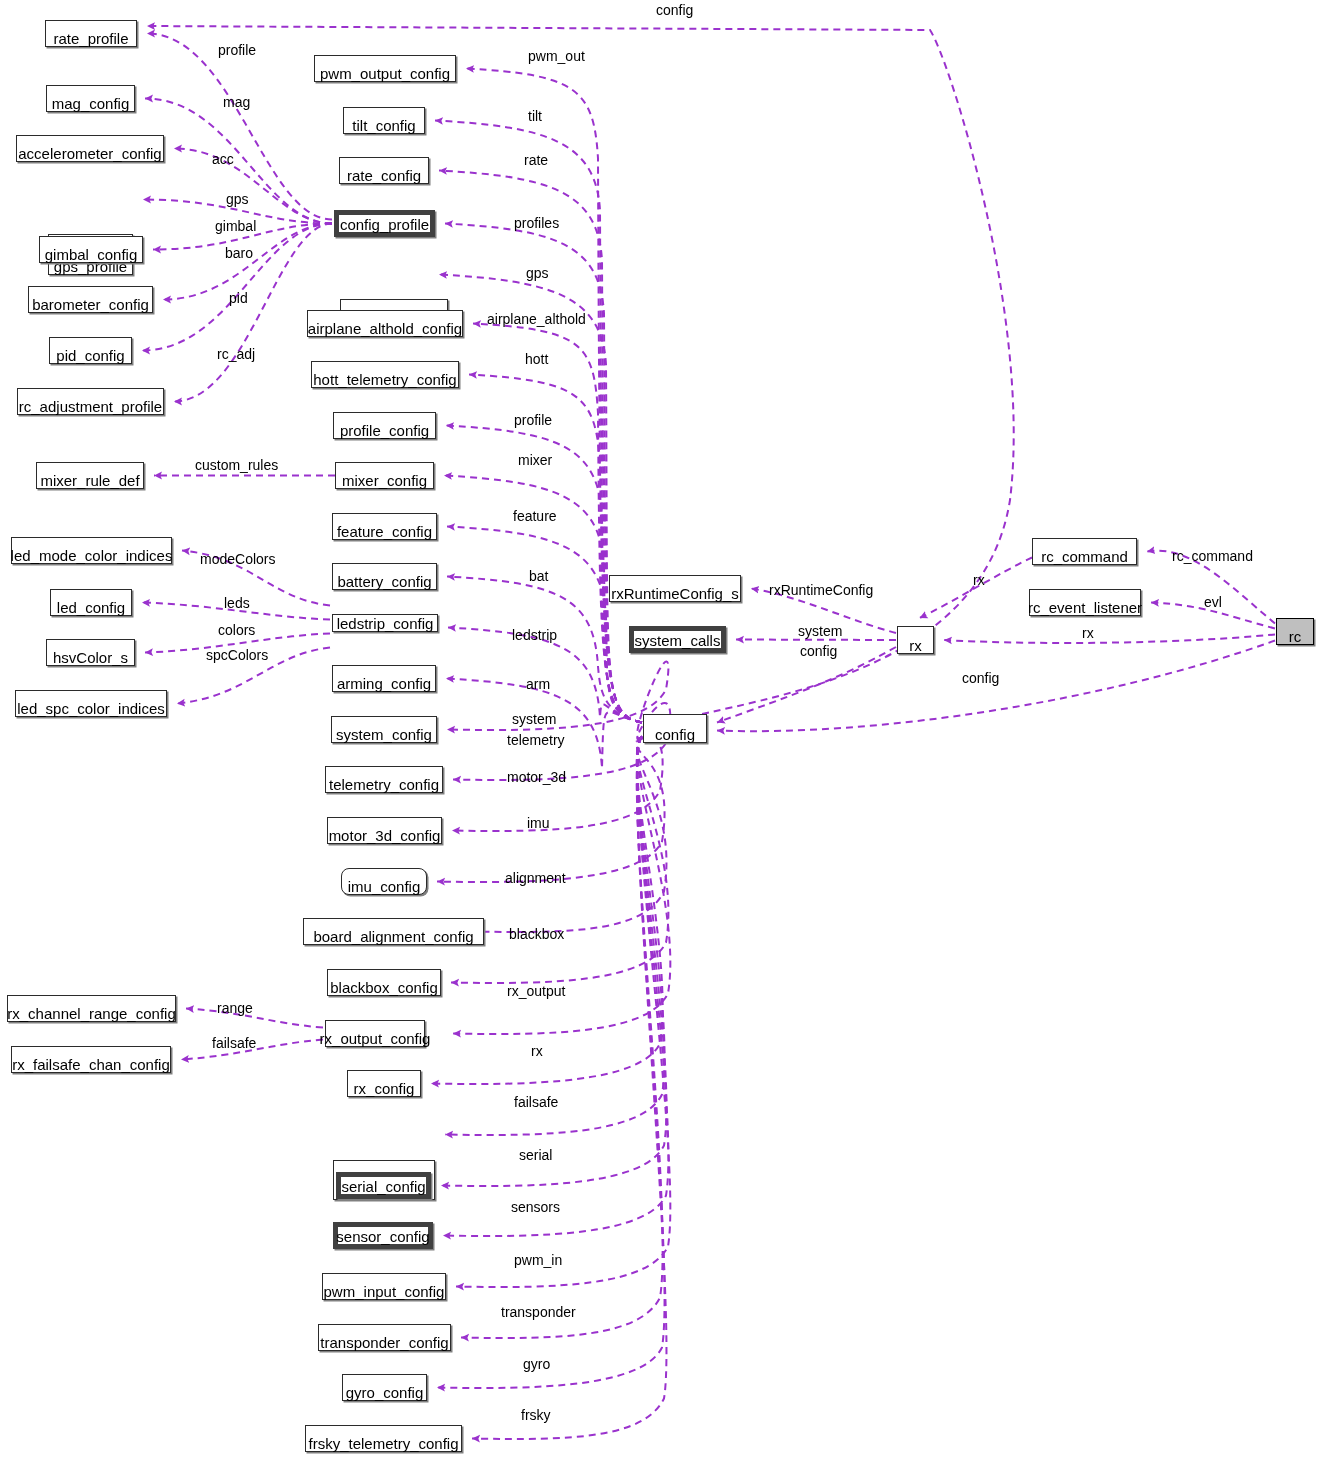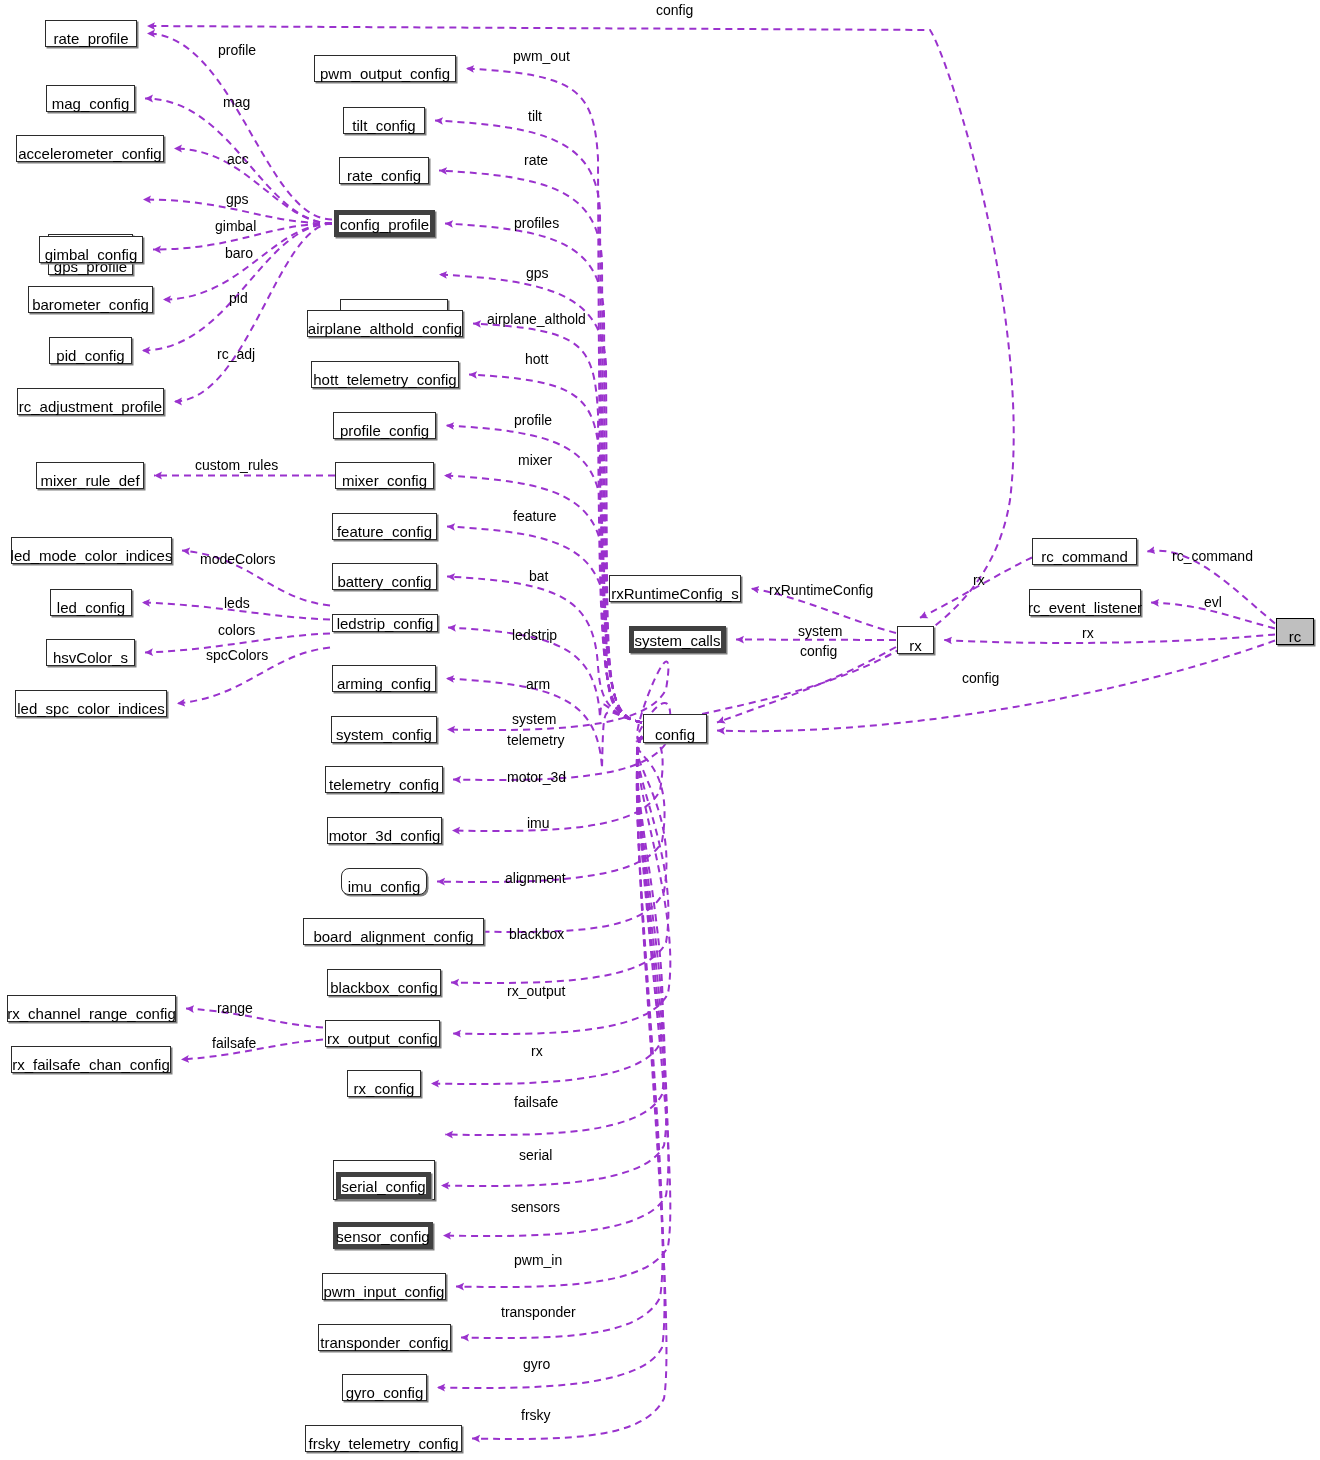--- a/index.html
+++ b/index.html
@@ -195,21 +195,21 @@
       </div>
       <div class="node" style="left: 341px; top: 868px; width: 86px; height: 27px; border-radius: 8px;">
         <span>imu_config</span>
       </div>
       <div class="node" style="left: 303px; top: 918px; width: 181px; height: 27px;">
         <span>board_alignment_config</span>
       </div>
       <div class="node" style="left: 327px; top: 969px; width: 114px; height: 27px;">
         <span>blackbox_config</span>
       </div>
-      <div class="node" style="left: 325px; top: 1020px; width: 115px; height: 27px;">
+      <div class="node" style="left: 325px; top: 1020px; width: 100px; height: 27px;">
         <span>rx_output_config</span>
       </div>
       <div class="node" style="left: 347px; top: 1070px; width: 74px; height: 27px;">
         <span>rx_config</span>
       </div>
       <div class="node" style="left: 333px; top: 1160px; width: 102px; height: 40px;">
         <span>failsafe_config</span>
       </div>
       <div class="node red" style="left: 336px; top: 1172px; width: 95px; height: 27px;">
         <span>serial_config</span>
@@ -247,24 +247,24 @@
       <div class="node" style="left: 1029px; top: 589px; width: 112px; height: 27px;">
         <span>rc_event_listener</span>
       </div>
       <div class="node focus" style="left: 1276px; top: 618px; width: 38px; height: 27px;">
         <span>rc</span>
       </div>
     </div>
   <div id="label-layer">
       <div class="elabel" style="left: 656px; top: 3px;">config</div>
       <div class="elabel" style="left: 218px; top: 43px;">profile</div>
-      <div class="elabel" style="left: 513px; top: 49px;">pwm_out</div>
+      <div class="elabel" style="left: 528px; top: 49px;">pwm_out</div>
       <div class="elabel" style="left: 223px; top: 95px;">mag</div>
       <div class="elabel" style="left: 528px; top: 109px;">tilt</div>
-      <div class="elabel" style="left: 227px; top: 152px;">acc</div>
+      <div class="elabel" style="left: 212px; top: 152px;">acc</div>
       <div class="elabel" style="left: 524px; top: 153px;">rate</div>
       <div class="elabel" style="left: 226px; top: 192px;">gps</div>
       <div class="elabel" style="left: 514px; top: 216px;">profiles</div>
       <div class="elabel" style="left: 215px; top: 219px;">gimbal</div>
       <div class="elabel" style="left: 225px; top: 246px;">baro</div>
       <div class="elabel" style="left: 526px; top: 266px;">gps</div>
       <div class="elabel" style="left: 229px; top: 291px;">pid</div>
       <div class="elabel" style="left: 487px; top: 312px;">airplane_althold</div>
       <div class="elabel" style="left: 525px; top: 352px;">hott</div>
       <div class="elabel" style="left: 217px; top: 347px;">rc_adj</div>

